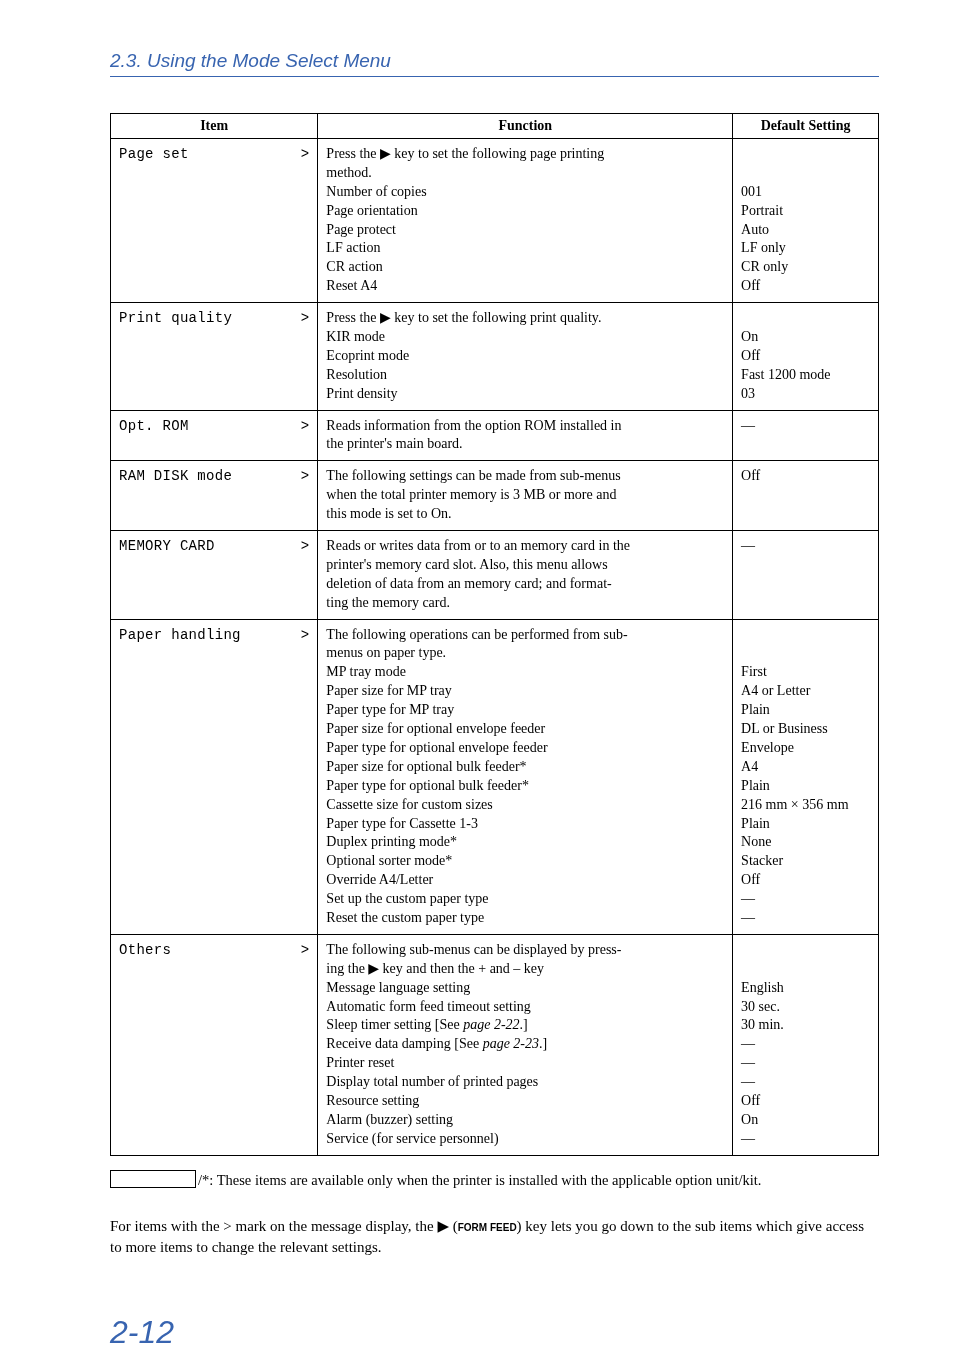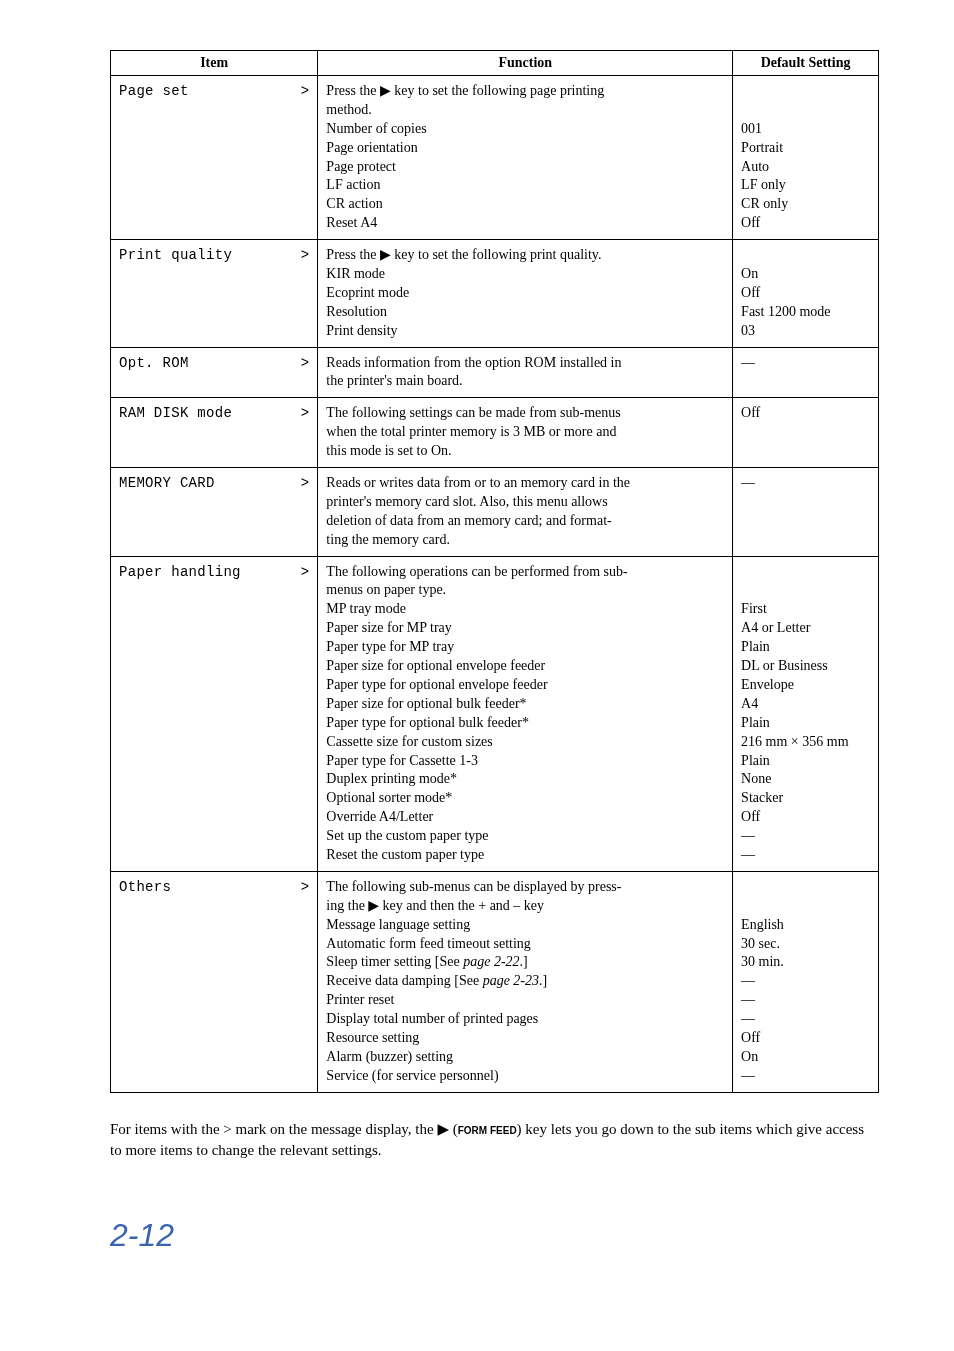--- a/index.html
+++ b/index.html
@@ -56,20 +56,21 @@
     font-size:32px;
     font-style: italic;
     font-family: "Helvetica","Arial",sans-serif;
   }
   .sans { font-family:"Helvetica","Arial",sans-serif; font-size:10px; }
 </style>
 </head>
 <body>
 
 <div class="page">
+  <div class="header-title">2.3. Using the Mode Select Menu</div>
 
   <table class="main">
     <thead>
       <tr>
         <th>Item</th>
         <th>Function</th>
         <th>Default Setting</th>
       </tr>
     </thead>
     <tbody id="tbody">
@@ -139,19 +140,23 @@
               <span>Others</span>
               <span>&gt;</span>
             </div>
           </td>
           <td><span>The following sub-menus can be displayed by press-</span><br><span>ing the ▶ key and then the + and – key</span><br><span>Message language setting</span><br><span>Automatic form feed timeout setting</span><br><span>Sleep timer setting [See <i>page 2-22</i>.]</span><br><span>Receive data damping [See <i>page 2-23</i>.]</span><br><span>Printer reset</span><br><span>Display total number of printed pages</span><br><span>Resource setting</span><br><span>Alarm (buzzer) setting</span><br><span>Service (for service personnel)</span></td>
           <td class="default-cell">&nbsp;<br>&nbsp;<br>English<br>30 sec.<br>30 min.<br>—<br>—<br>—<br>Off<br>On<br>—</td>
         </tr>
       </tbody>
   </table>
 
+  <div class="note-wrap">
+    <div class="note-box"></div>
+    <div class="note-text">/*: These items are available only when the printer is installed with the applicable option unit/kit.</div>
+  </div>
 
   <div class="body-para">
     <span>For items with the  &gt;  mark on the message display, the ▶ (</span><b class="sans">FORM FEED</b><span>) key lets you go down to the sub items which give access to more items to change the relevant settings.</span>
   </div>
 
   <div class="page-num">2-12</div>
 </div>
 
 </body></html>

